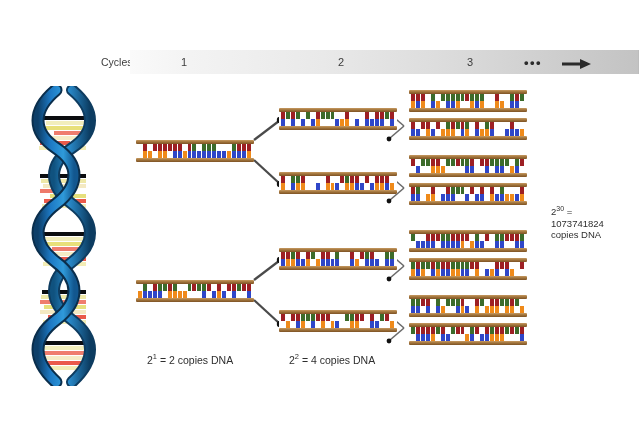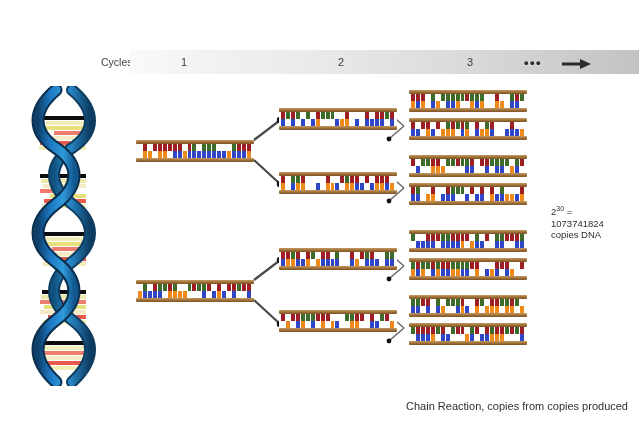--- a/index.html
+++ b/index.html
@@ -1608,22 +1608,29 @@
         </div>
         <div class="rung">
           <div class="up" style="background: rgb(157, 31, 35);"></div>
           <div class="dn" style="background: rgb(47, 70, 200);"></div>
         </div>
       </div>
       <div class="rail top"></div>
       <div class="rail bot"></div>
     </div>
 
+  <div class="cap cap-1">
+    <span>2</span><sup>1</sup>
+    <span>= 2 copies DNA</span>
+  </div>
+  <div class="cap cap-2">
+    <span>2</span><sup>2</sup>
+    <span>= 4 copies DNA</span>
+  </div>
 
   <div class="bigcount">
     <div><span>2</span><sup>30</sup> <span>=</span></div>
     <div>1073741824</div>
     <div>copies DNA</div>
   </div>
 
-  <div class="footer">Chain Reaction, copies from copies produced</div>
 
 </div>
 
 </body></html>

